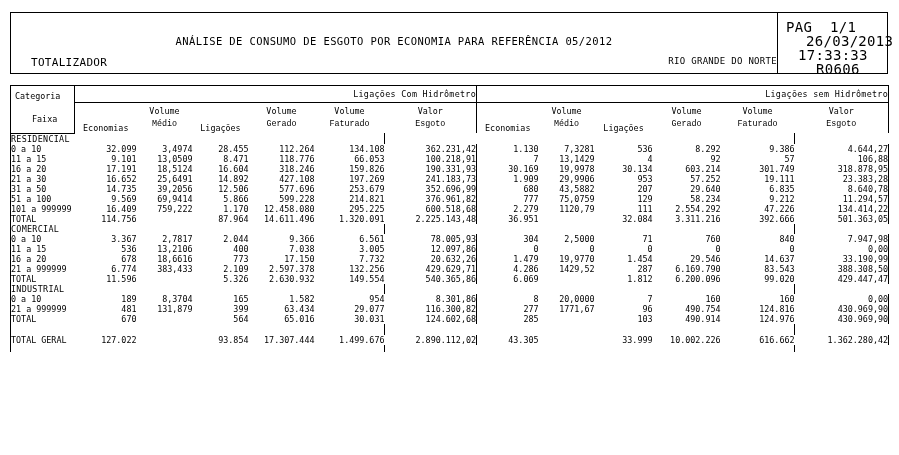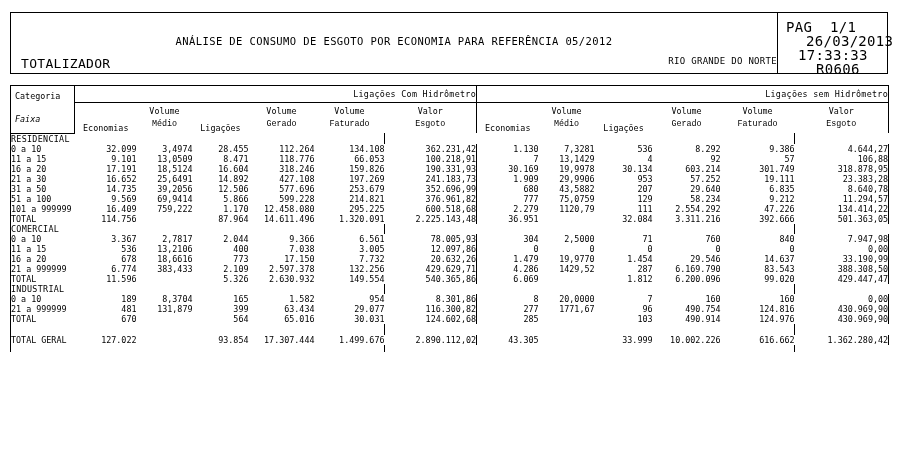--- a/index.html
+++ b/index.html
@@ -41,22 +41,22 @@
   .hdr-title {
     position: absolute;
     left: 0; top: 22px;
     width: 766px;
     text-align: center;
     font-size: 10.5px;
     letter-spacing: 0.4px;
   }
   .hdr-tot {
     position: absolute;
-    left: 10px; top: 43px;
-    font-size: 13px;
+    left: 20px; top: 43px;
+    font-size: 11px;
     letter-spacing: 0.3px;
     text-align: right;
   }
   .hdr-sub {
     position: absolute;
     left: 0; top: 43px;
     width: 766px;
     text-align: right;
     font-size: 9px;
     letter-spacing: 0.3px;
@@ -93,21 +93,21 @@
   table.grid td, table.grid th {
     padding: 0;
     vertical-align: top;
     font-weight: normal;
   }
   .chead-cat {
     border-right: 1px solid #000;
     position: relative;
   }
   .chead-cat .l1 { position: absolute; left: 4px; top: 5px; }
-  .chead-cat .l2 { position: absolute; left: 4px; top: 28px; font-style: italic; }
+  .chead-cat .l2 { position: absolute; left: 21px; top: 28px; }
   .chead-group {
     text-align: right;
     border-right: 1px solid #000;
     border-bottom: 1px solid #000;
     height: 16px;
     line-height: 16px;
     letter-spacing: 0.3px;
   }
   .chead-group.last { border-right: none; }
   .chead-sub {

